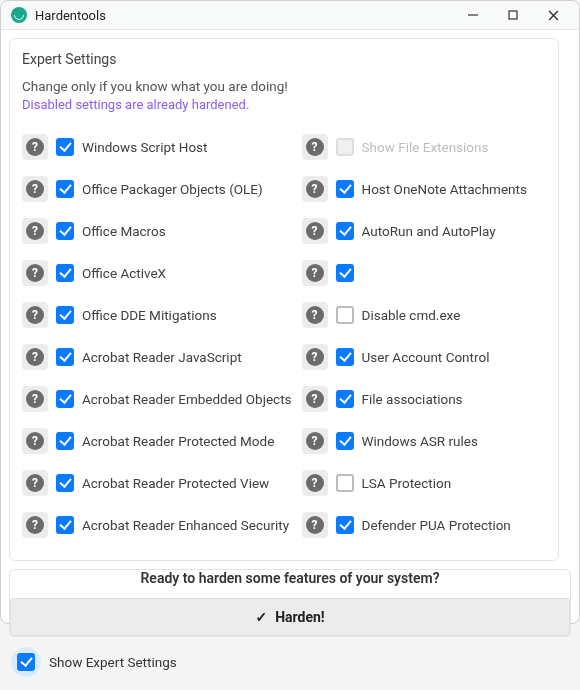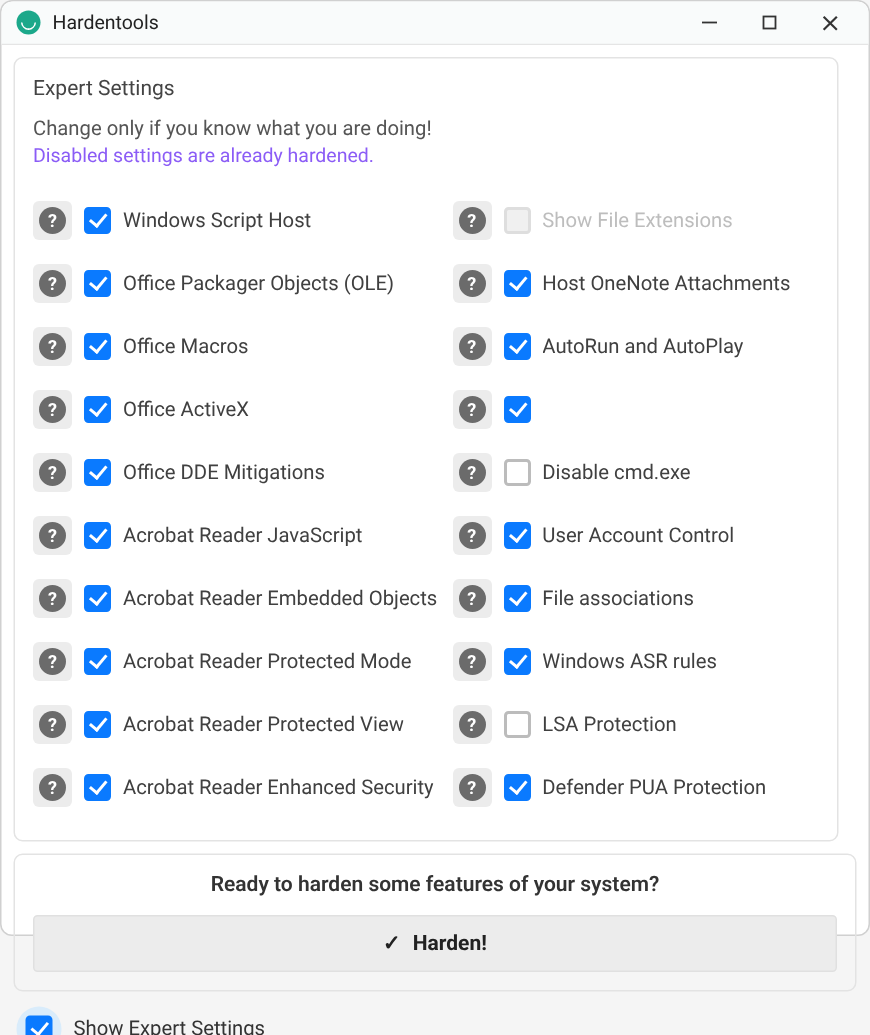--- a/index.html
+++ b/index.html
@@ -139,21 +139,21 @@
     color: #404040;
     white-space: nowrap;
     overflow: hidden;
     text-overflow: ellipsis;
   }
   .lbl.disabled { color: #bdbdbd; }
   .footer-panel {
     margin: 4px 8px 6px 8px;
     border: 1px solid #e3e3e3;
     border-radius: 6px;
-    padding: 12px;
+    padding: 0;
   }
   .footer-title {
     text-align: center;
     font-size: 14px;
     font-weight: 600;
     color: #333;
     margin-bottom: 12px;
   }
   .harden-btn {
     width: 100%;

